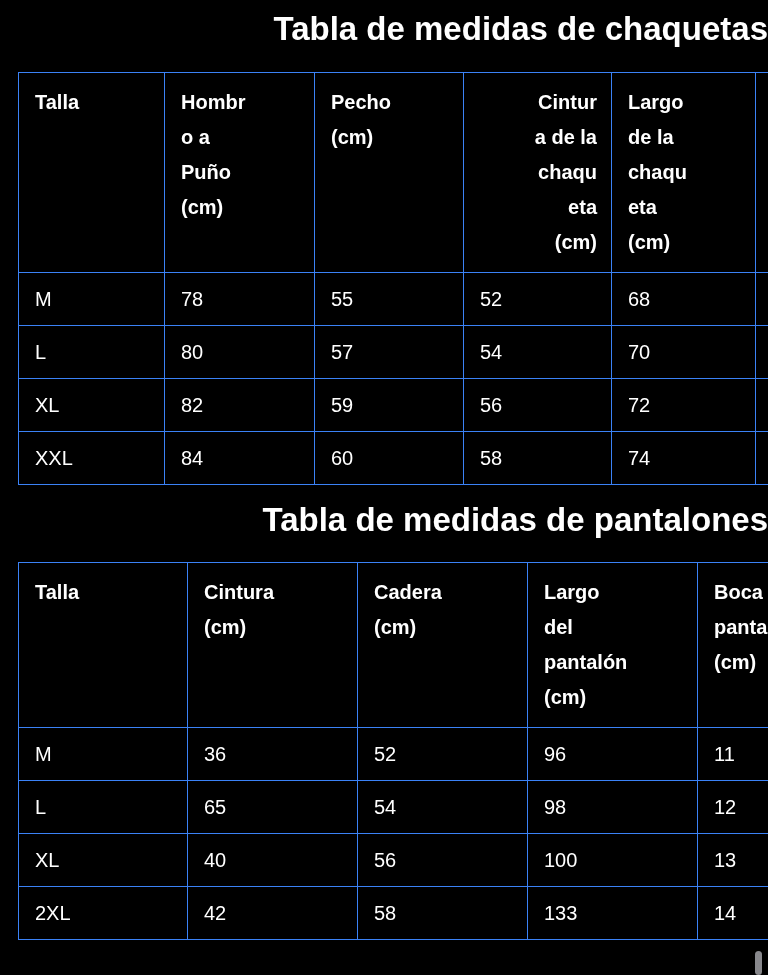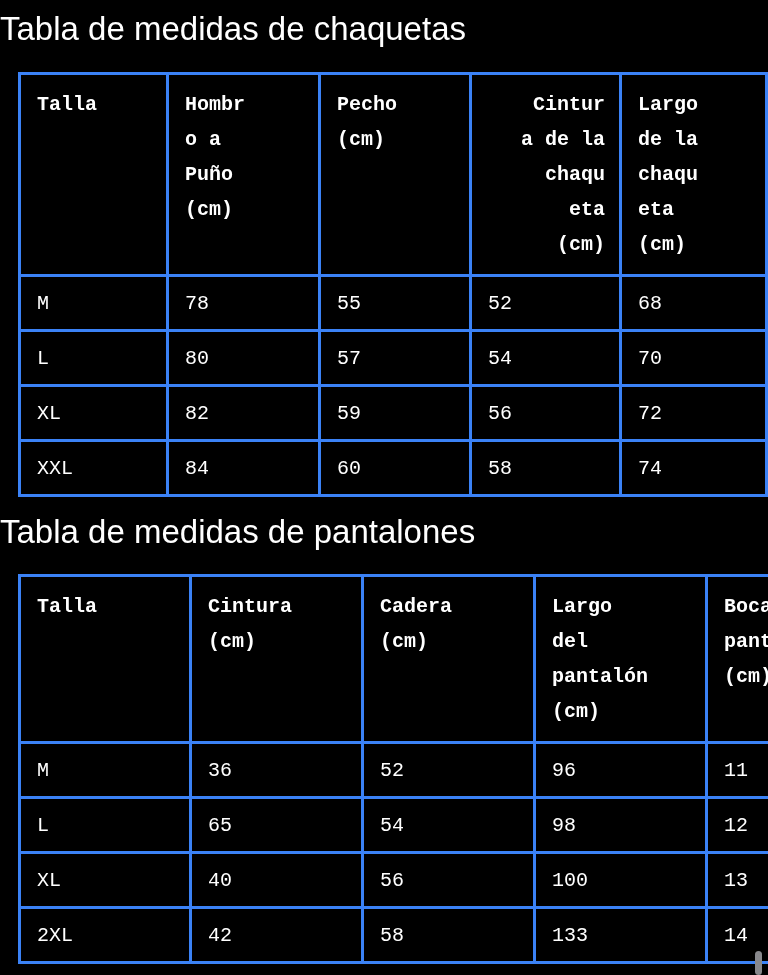--- a/index.html
+++ b/index.html
@@ -7,42 +7,41 @@
     width: 768px;
     height: 975px;
     background: #000000;
     color: #ffffff;
     font-family: "Liberation Sans", sans-serif;
     position: relative;
     overflow: hidden;
   }
   .page-title {
     font-size: 33px;
-    font-weight: 400;
+    font-weight: 700;
     line-height: 40px;
-    text-align: left;
+    text-align: right;
     margin: 0;
     color: #ffffff;
   }
   #jackets-title { margin: 9px 0 23px 0; }
   #pants-title  { margin: 15px 0 22px 0; }
 
   table {
     border-collapse: collapse;
     table-layout: fixed;
     margin-left: 18px;
     width: 695px;
   }
   th, td {
-    border: 3px solid #3b82f6;
+    border: 1px solid #3b82f6;
     font-size: 20px;
     text-align: left;
     padding: 0 14px 0 16px;
     overflow: hidden;
-    font-family: Liberation Mono, monospace;
   }
   th {
     font-weight: 600;
     vertical-align: top;
     padding-top: 12px;
     padding-bottom: 12px;
     line-height: 35px;
     white-space: pre-line; 
     color: #ffffff;
   }

